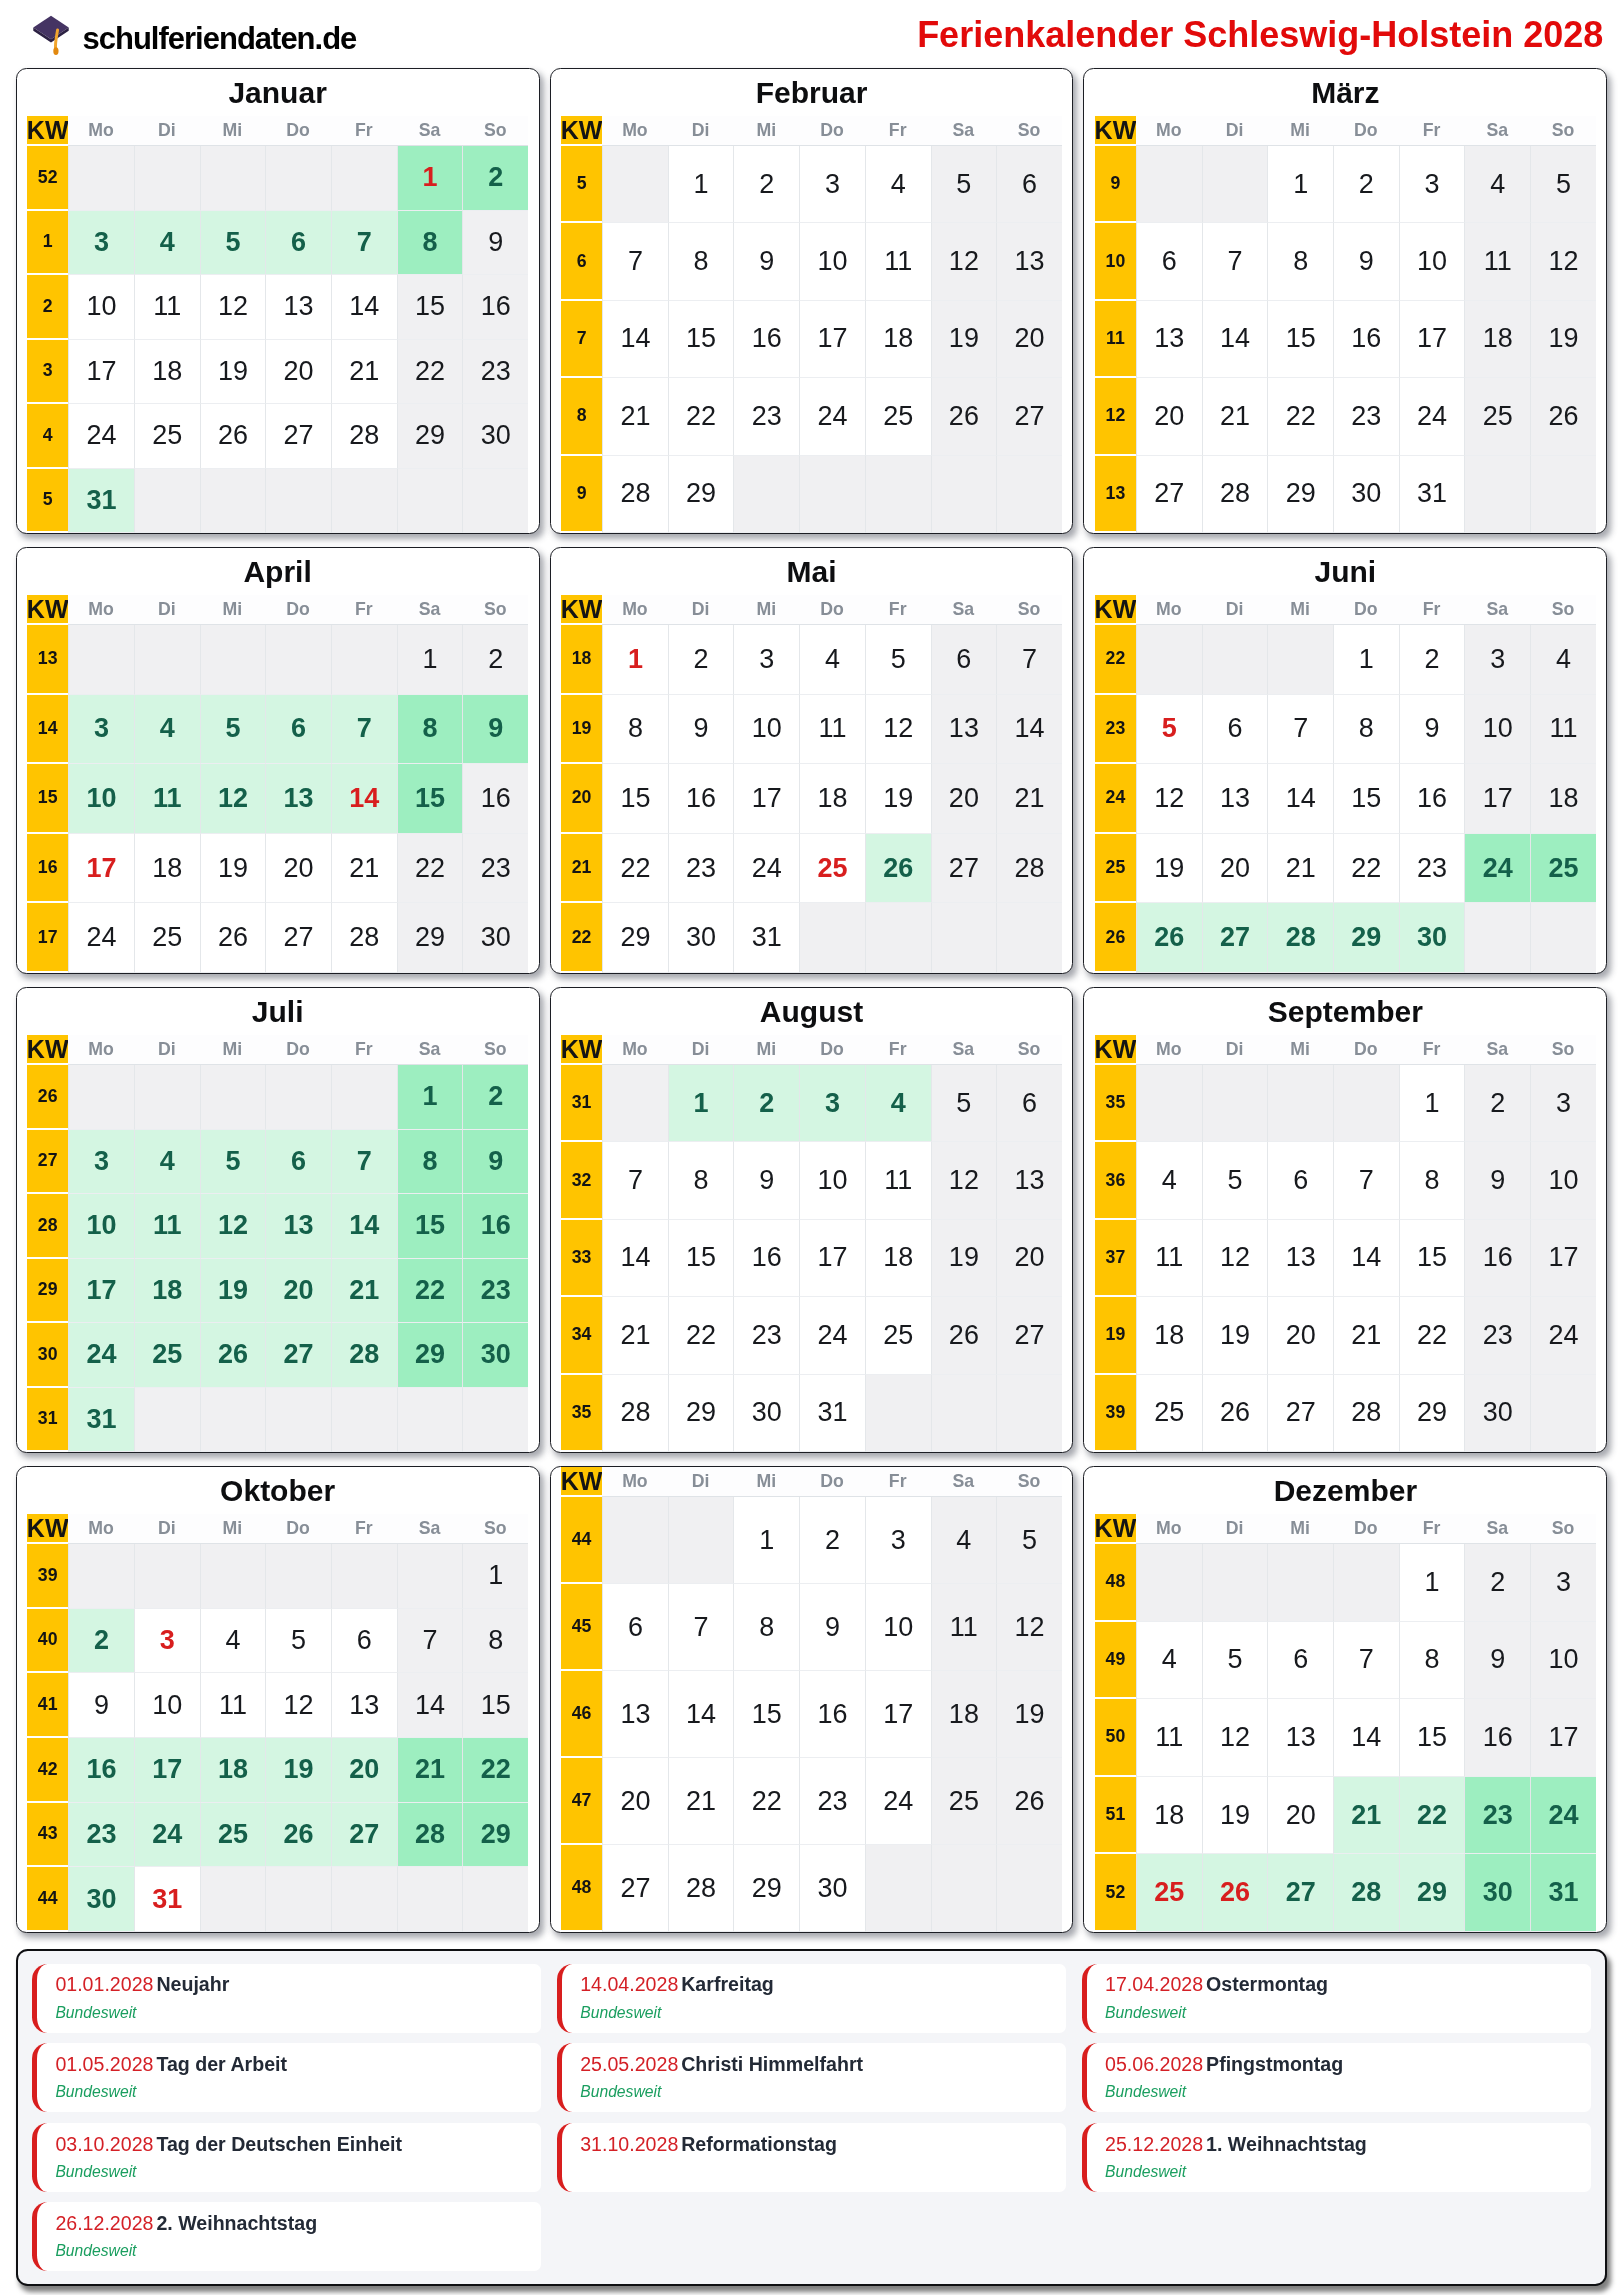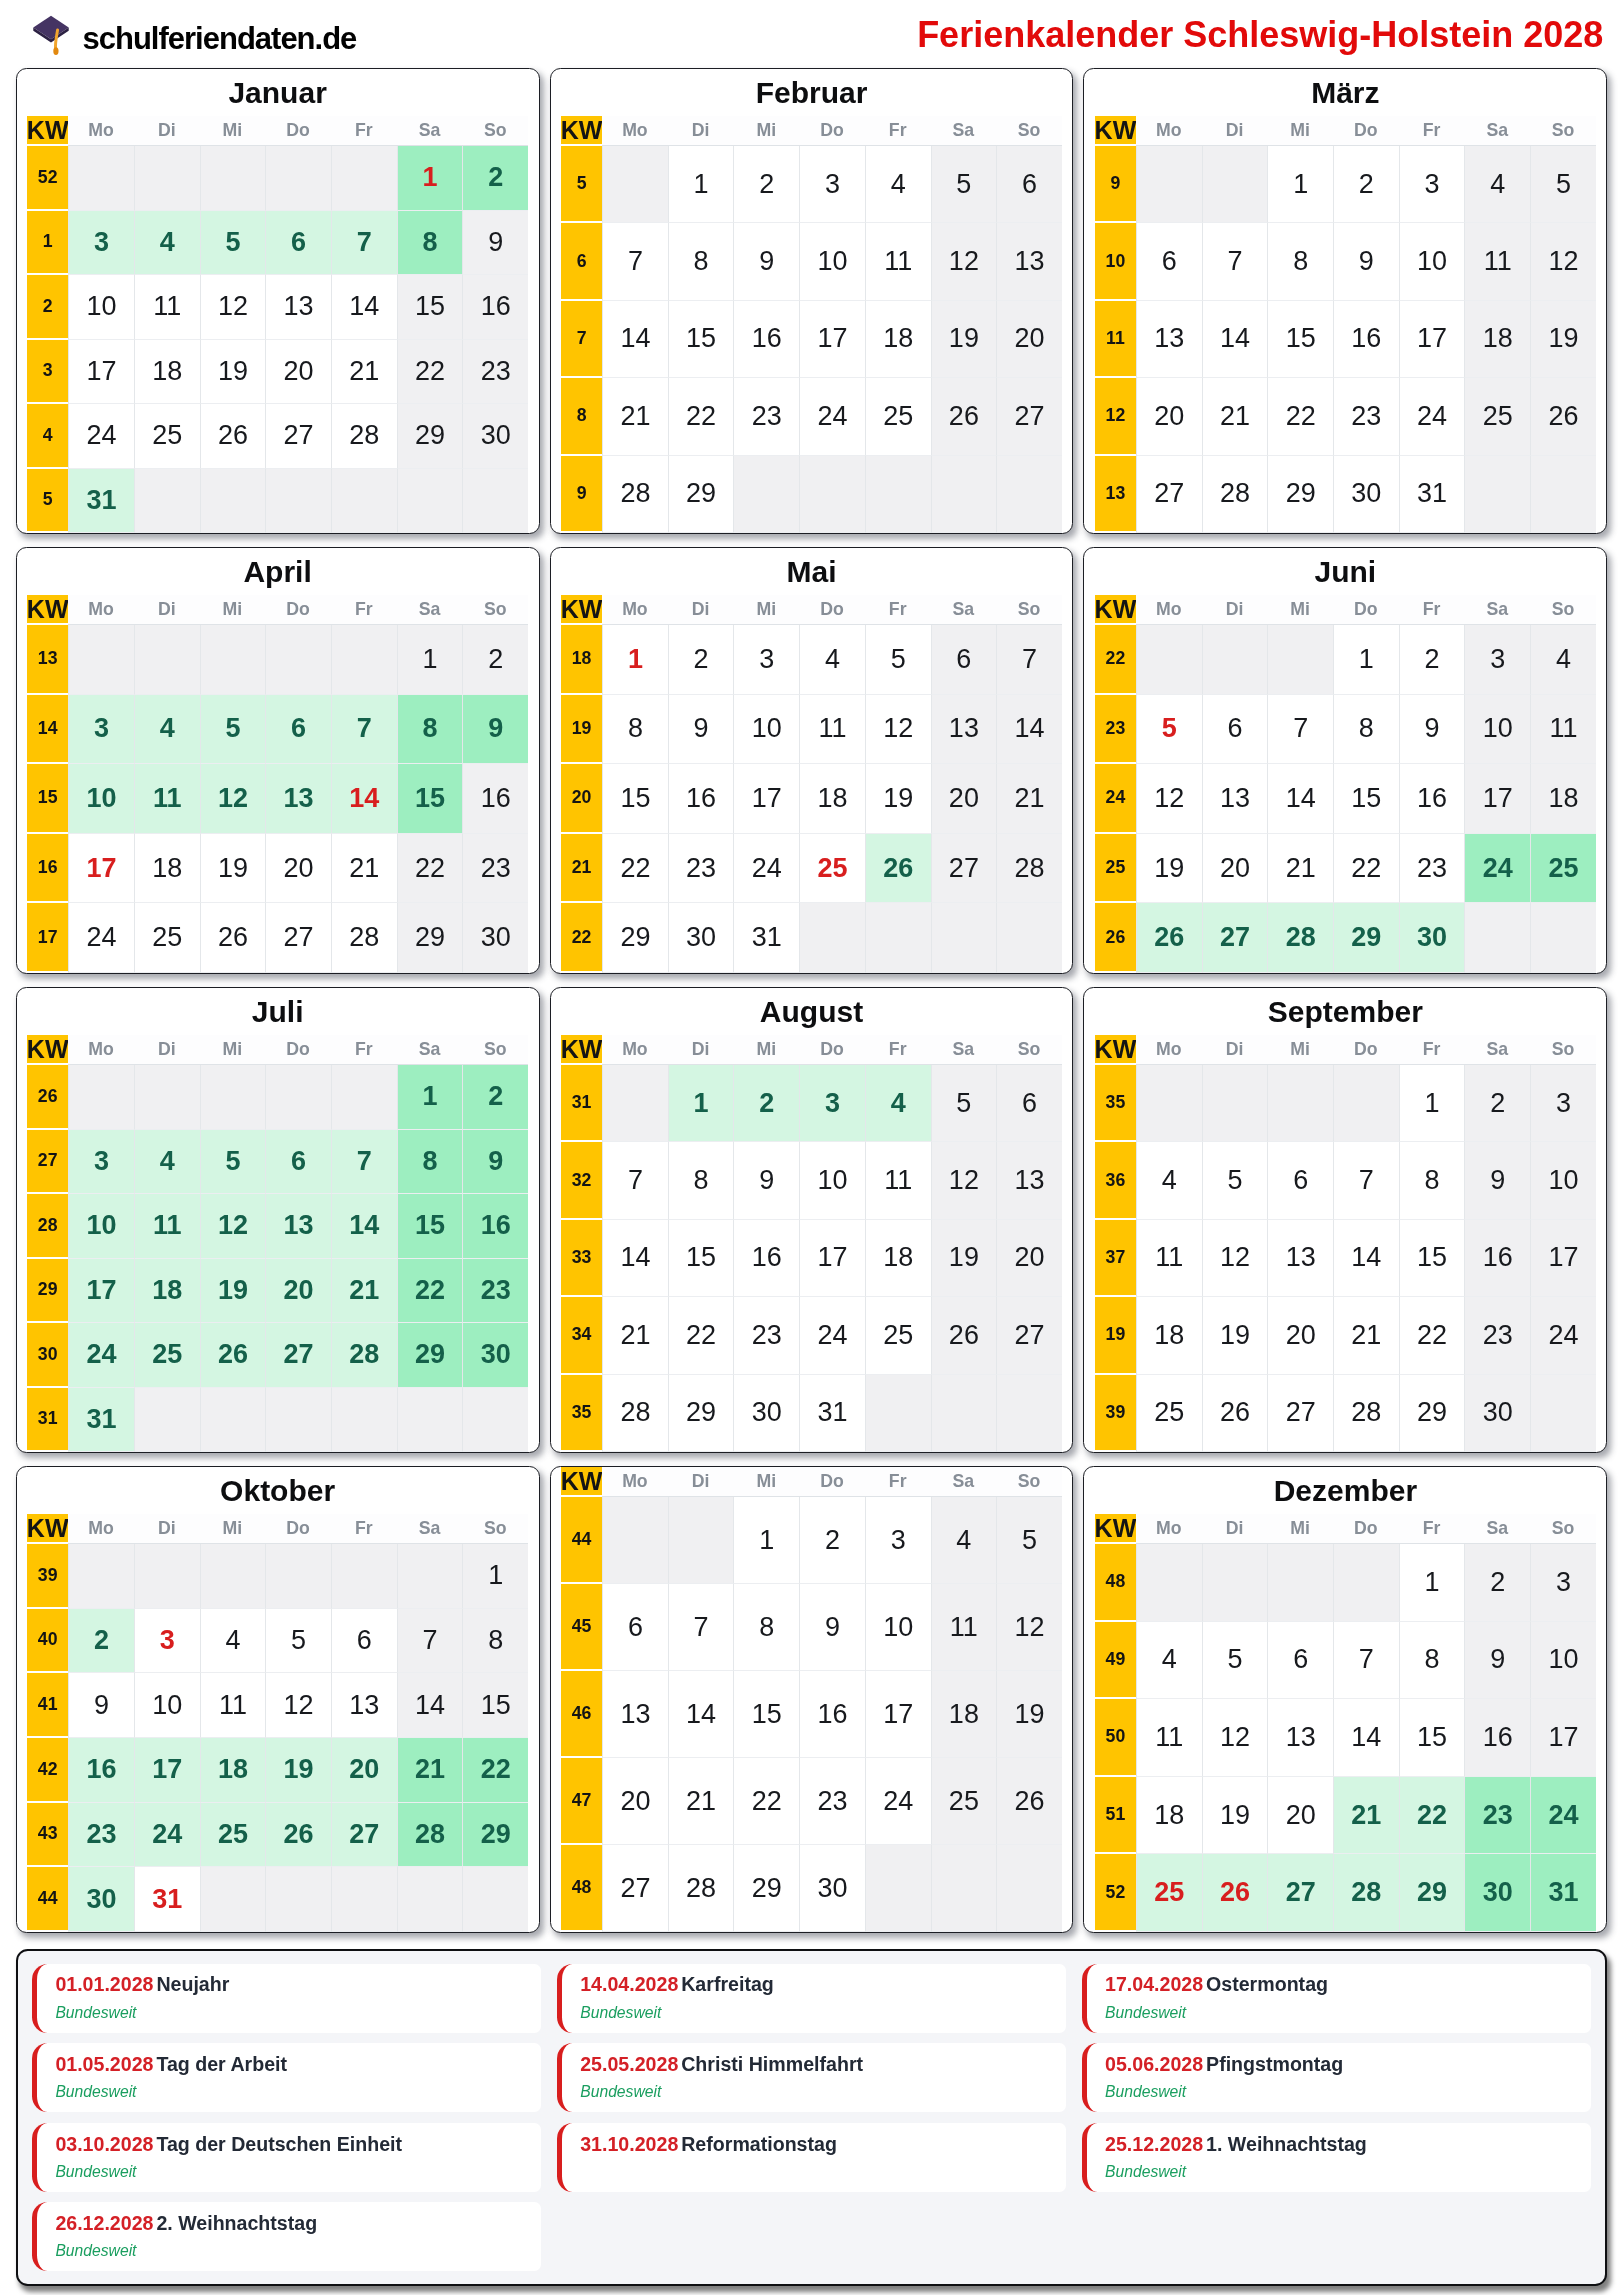--- a/index.html
+++ b/index.html
@@ -32,21 +32,21 @@
   .dcell.h{background:#ffffff;color:#d81e1e;font-weight:bold;}
   .dcell.hf{background:#d4f6e2;color:#d81e1e;font-weight:bold;}
   .dcell.hfw{background:#9deec0;color:#d81e1e;font-weight:bold;}
 
   
   .legend{margin:15.7px 15.7px 0;background:#f4f5f8;border:2px solid #0e0f12;border-radius:11.8px;
     box-shadow:3.9px 5.2px 5.2px rgba(0,0,0,.5);padding:13px 14.4px;}
   #legend-grid{display:grid;grid-template-columns:repeat(3,1fr);gap:10.5px 15.7px;}
   .holiday-card{background:#ffffff;border-left:5.9px solid #d81e1e;border-radius:15.7px 6.5px 6.5px 15.7px;padding:9.8px 18.3px;}
   .h-line{line-height:1.15;}
-  .h-date{color:#d42026;font-weight:bold;font-size:19.6px;}
+  .h-date{color:#d42026;font-weight:normal;font-size:19.6px;}
   .h-name{color:#232a36;font-weight:bold;font-size:19.6px;}
   .h-scope{margin-top:6.5px;font-style:italic;font-size:15.7px;color:#1a9e5f;line-height:1.3;}
   .h-scope.regional{color:#e79307;}
 </style>
 </head>
 <body>
 
 <header>
   <div class="brand">
     <span>

